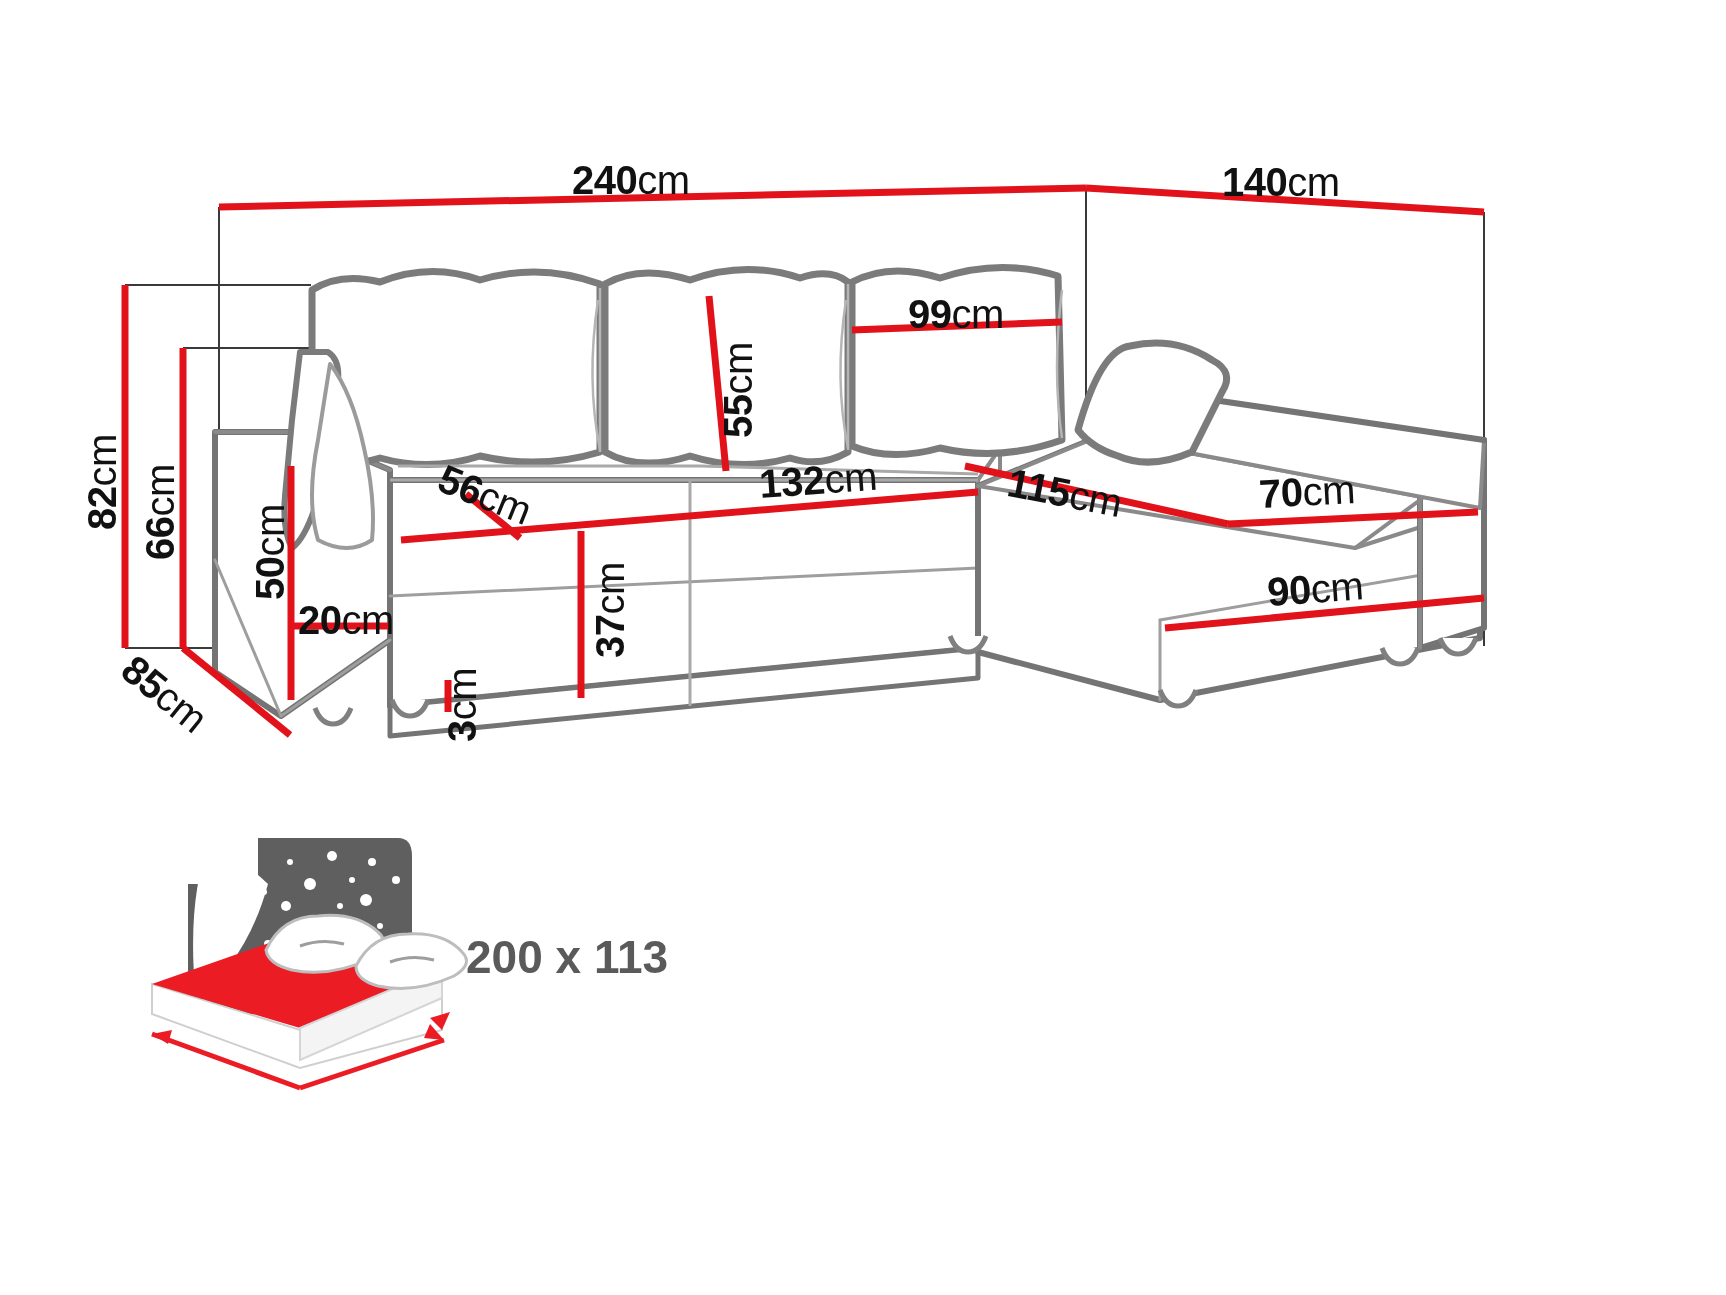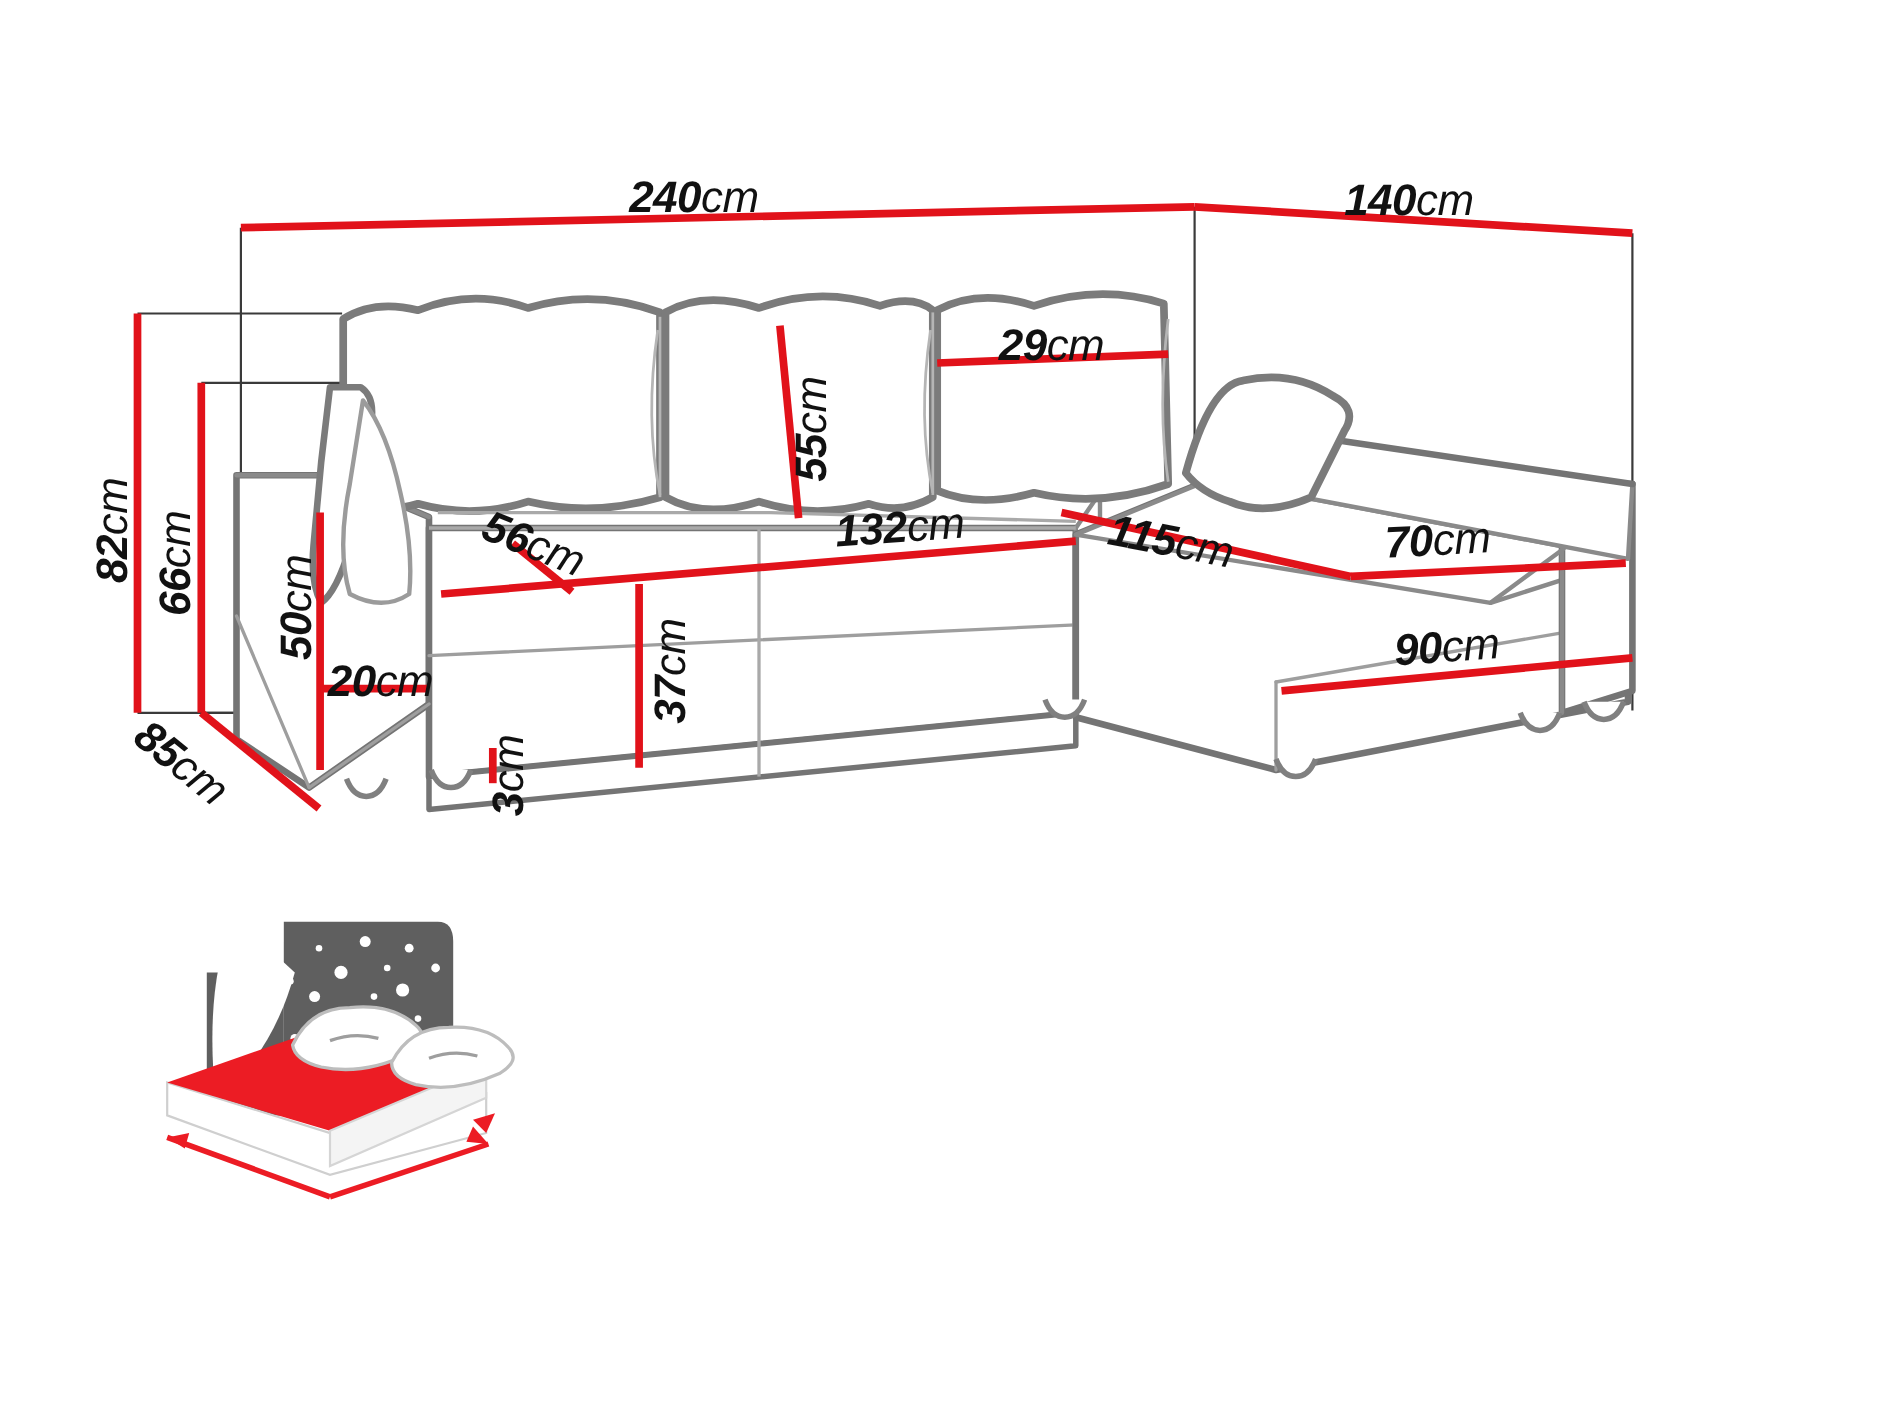--- a/index.html
+++ b/index.html
@@ -12,21 +12,20 @@
     height: 1295px;
     font-family: "Liberation Sans", sans-serif;
     overflow: hidden;
     position: relative;
   }
   #stage {
     position: absolute;
     left: 0; top: 0;
     width: 1726px;
     height: 977px;
-    font-style: italic;
   }
   svg.drawing {
     position: absolute;
     left: 0; top: 0;
     width: 1726px;
     height: 1295px;
   }
   .dim-label {
     position: absolute;
     font-family: "Liberation Sans", sans-serif;
@@ -273,21 +272,21 @@
 
   <div class="dim-label" style="left:140px; top:648px; transform:rotate(39deg); transform-origin:left top;">
     <span class="num">85</span><span class="unit">cm</span>
   </div>
 
   <div class="dim-label rot-ccw" style="left:718px; top:438px;">
     <span class="num">55</span><span class="unit">cm</span>
   </div>
 
   <div class="dim-label" style="left:908px; top:294px;">
-    <span class="num">29</span><span class="unit">cm</span>
+    <span class="num">99</span><span class="unit">cm</span>
   </div>
 
   <div class="dim-label" style="left:448px; top:458px; transform:rotate(22deg); transform-origin:left top;">
     <span class="num">56</span><span class="unit">cm</span>
   </div>
 
   <div class="dim-label" style="left:758px; top:464px; transform:rotate(-4deg); transform-origin:left top;">
     <span class="num">132</span><span class="unit">cm</span>
   </div>
 
@@ -304,14 +303,15 @@
   </div>
 
   <div class="dim-label" style="left:1258px; top:474px; transform:rotate(-3deg); transform-origin:left top;">
     <span class="num">70</span><span class="unit">cm</span>
   </div>
 
   <div class="dim-label" style="left:1266px; top:572px; transform:rotate(-4deg); transform-origin:left top;">
     <span class="num">90</span><span class="unit">cm</span>
   </div>
 
+  <div class="mattress-label" style="left:466px; top:930px;">200 x 113</div>
 
 </div>
 
 </body></html>

